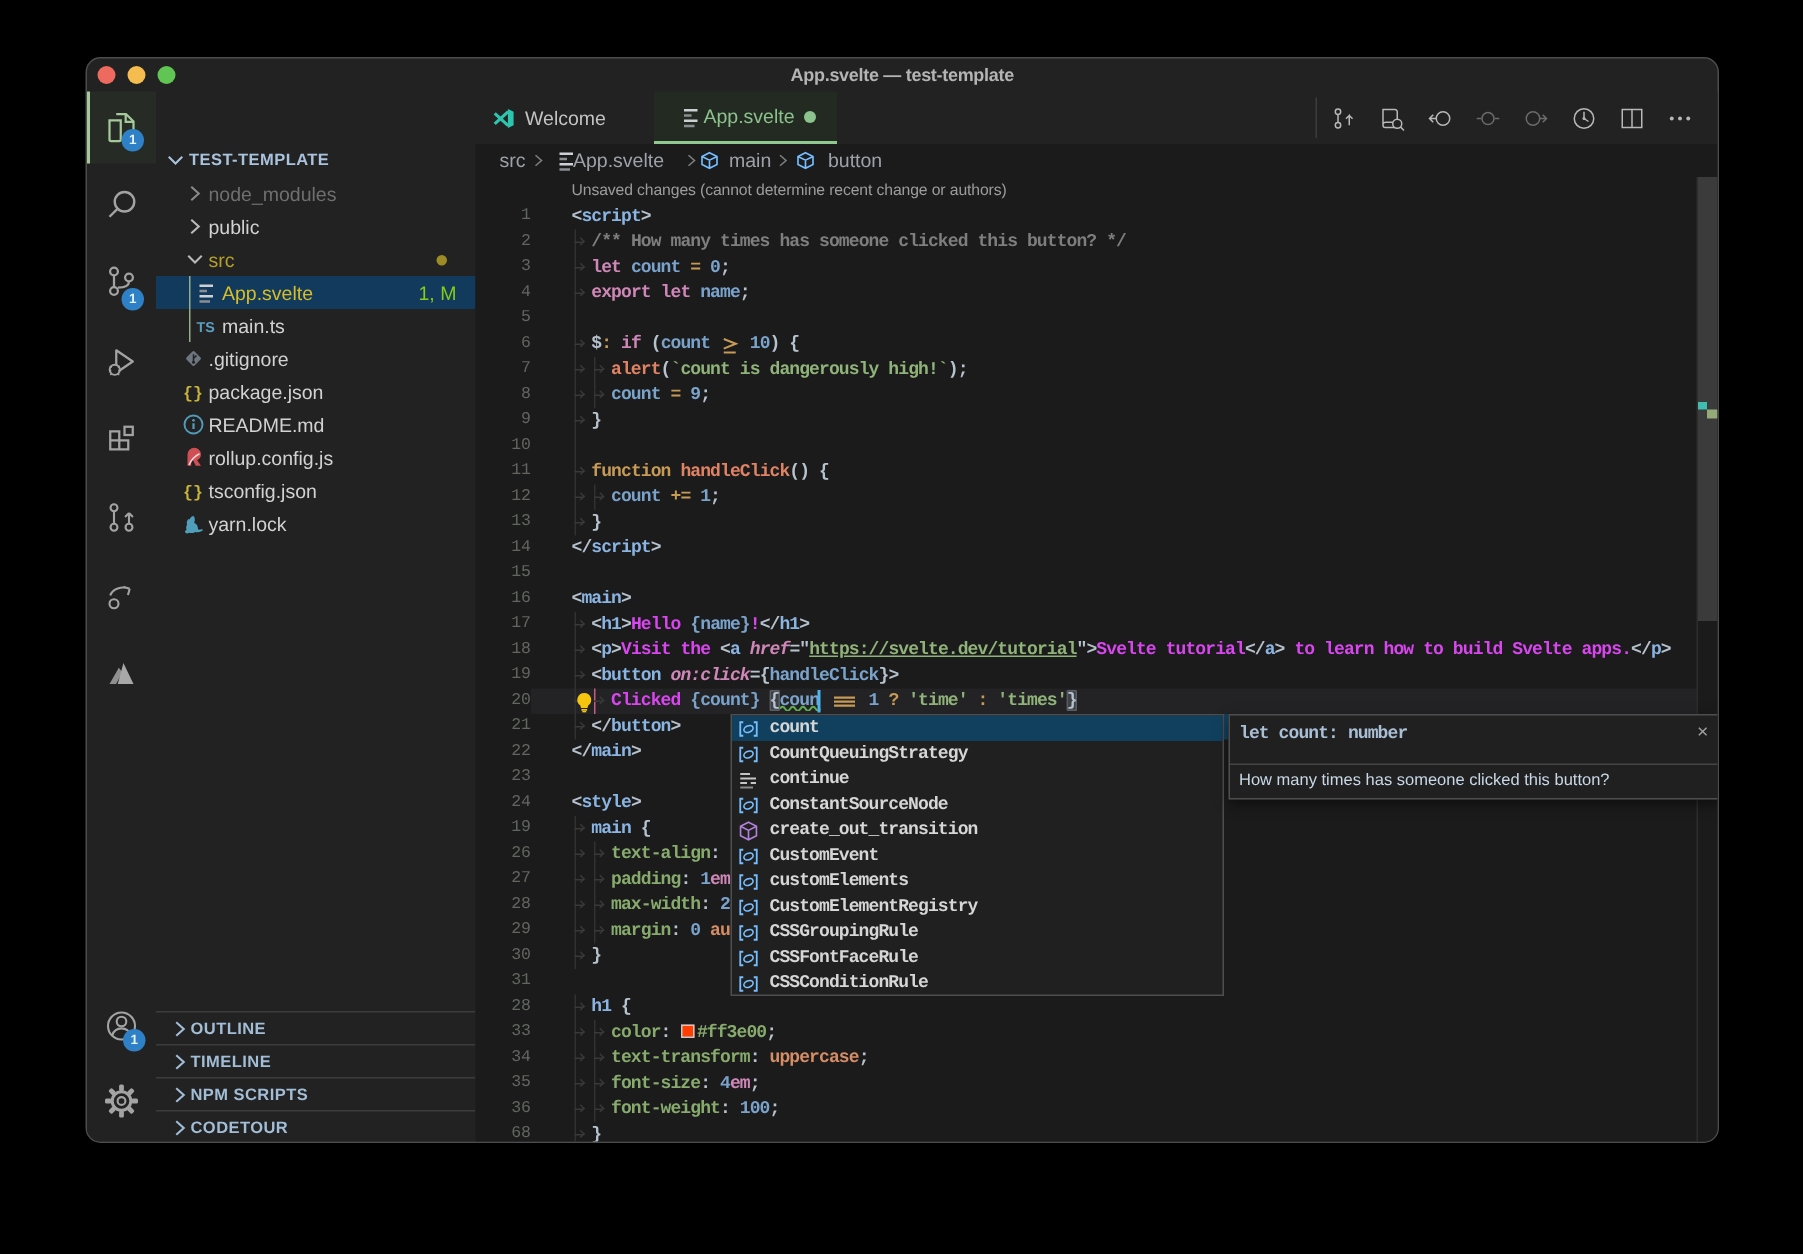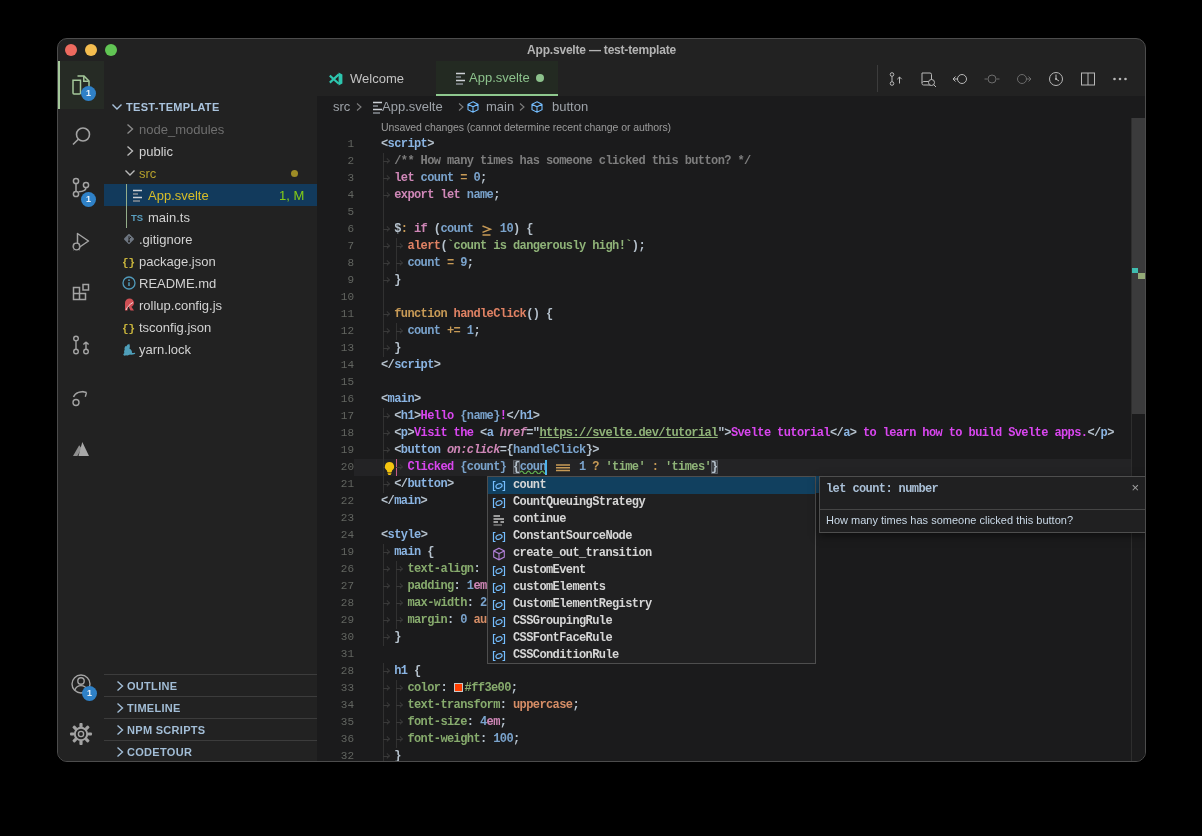--- a/index.html
+++ b/index.html
@@ -476,21 +476,21 @@
 <div class="ln" style="top:517px">27</div>
 <div class="ln" style="top:534px">28</div>
 <div class="ln" style="top:551px">29</div>
 <div class="ln" style="top:568px">30</div>
 <div class="ln" style="top:585px">31</div>
 <div class="ln" style="top:602px">28</div>
 <div class="ln" style="top:619px">33</div>
 <div class="ln" style="top:636px">34</div>
 <div class="ln" style="top:653px">35</div>
 <div class="ln" style="top:670px">36</div>
-<div class="ln" style="top:687px">32</div>
+<div class="ln" style="top:687px">68</div>
 <div class="abs" style="left:64px;top:58px;height:17px;line-height:17px;font-size:10.5px;letter-spacing:-0.08px;color:#9c9c9c">Unsaved changes (cannot determine recent change or authors)</div>
 <div class="cl" style="left:64px;top:75px"><span class="pc">&lt;</span><span class="tg">script</span><span class="pc">&gt;</span></div>
 <div class="cl" style="left:64px;top:92px"><i class="t"></i><span class="cm">/** How many times has someone clicked this button? */</span></div>
 <div class="cl" style="left:64px;top:109px"><i class="t"></i><span class="pk">let </span><span class="bl">count </span><span class="op">= </span><span class="bl">0</span><span class="pc">;</span></div>
 <div class="cl" style="left:64px;top:126px"><i class="t"></i><span class="pk">export let </span><span class="bl">name</span><span class="pc">;</span></div>
 <div class="cl" style="left:64px;top:160px"><i class="t"></i><span class="pc">$</span><span class="op">: </span><span class="pk">if </span><span class="pc">(</span><span class="bl">count </span><span style="display:inline-block;width:13.2px;height:17px;vertical-align:top;position:relative"><svg style="position:absolute;left:0;top:0" width="13" height="17" viewBox="0 0 13 17">
             <path d="M2.5 5 L10.5 8.2 L2.5 11.4 M2.5 14 H10.5" fill="none" stroke="#c79a56" stroke-width="1.4"></path>
           </svg></span><span class="bl"> 10</span><span class="pc">) {</span></div>
 <div class="cl" style="left:64px;top:177px"><i class="t"></i><i class="t"></i><span class="fn">alert</span><span class="pc">(</span><span class="gr">`count is dangerously high!`</span><span class="pc">);</span></div>
 <div class="cl" style="left:64px;top:194px"><i class="t"></i><i class="t"></i><span class="bl">count </span><span class="op">= </span><span class="bl">9</span><span class="pc">;</span></div>

